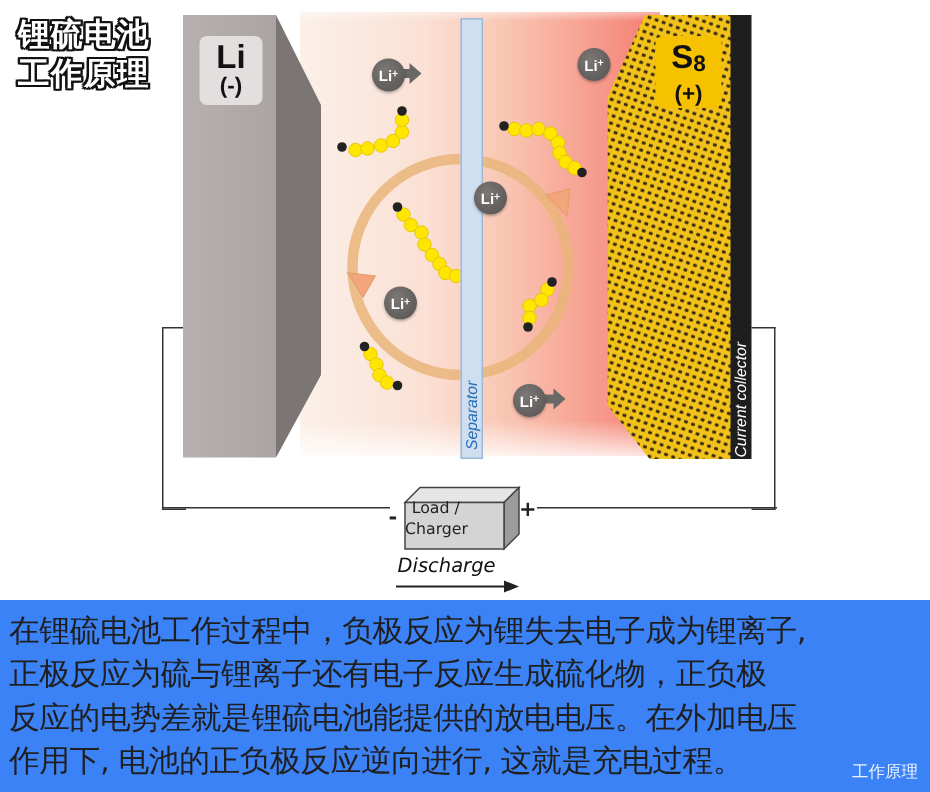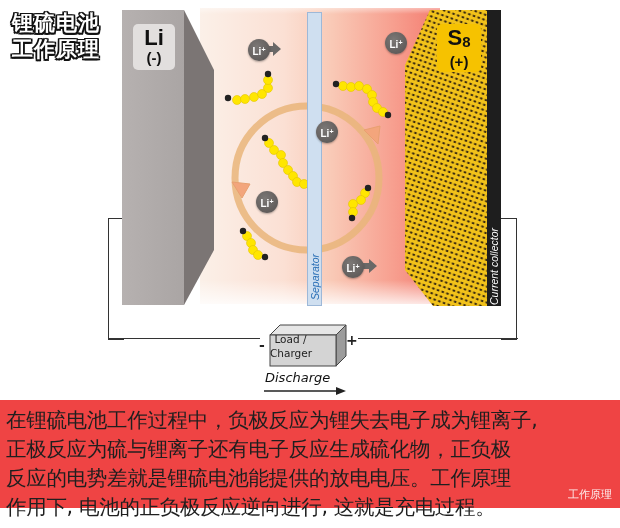--- a/index.html
+++ b/index.html
@@ -94,22 +94,22 @@
       position: absolute; left: 270px; top: 332px; width: 41px; text-align: center;
       font-family: "DejaVu Sans", sans-serif; font-size: 10.5px; line-height: 14px; color: #222;
     }
     .terminal { position: absolute; font-family: "DejaVu Sans", sans-serif; font-weight: bold; font-size: 14px; color: #222; }
     .discharge-label {
       position: absolute; left: 265px; top: 370px; font-family: "DejaVu Sans", sans-serif;
       font-style: italic; font-size: 13px; color: #111;
     }
 
     .caption {
-      position: absolute; left: 0; top: 400px; width: 620px; height: 108px;
-      background: #ef4444;
+      position: absolute; left: 0; top: 400px; width: 620px; height: 128px;
+      background: #3b82f6;
       padding: 6px 0 0 6px;
     }
     .caption-line {
       font-family: "DejaVu Sans", sans-serif; font-size: 20.5px; line-height: 29px; color: #1f1f1f;
       white-space: nowrap; letter-spacing: -0.3px;
     }
     .watermark {
       position: absolute; right: 8px; bottom: 6px; font-family: "DejaVu Sans", sans-serif;
       font-size: 11px; color: #ffffff; opacity: 0.9;
     }
@@ -254,16 +254,16 @@
   <div class="discharge-label">Discharge</div>
   <svg style="position:absolute; left:264px; top:386px;" width="84" height="10">
     <line x1="0" y1="5" x2="76" y2="5" stroke="#222" stroke-width="1.3"></line>
     <polygon points="72,1 82,5 72,9" fill="#222"></polygon>
   </svg>
 </div>
 
 <div class="caption">
   <div class="caption-line">在锂硫电池工作过程中，负极反应为锂失去电子成为锂离子,</div>
   <div class="caption-line">正极反应为硫与锂离子还有电子反应生成硫化物，正负极</div>
-  <div class="caption-line">反应的电势差就是锂硫电池能提供的放电电压。工作原理</div>
+  <div class="caption-line">反应的电势差就是锂硫电池能提供的放电电压。在外加电压</div>
   <div class="caption-line">作用下, 电池的正负极反应逆向进行, 这就是充电过程。</div>
   <div class="watermark">工作原理</div>
 </div>
 
 </body></html>

